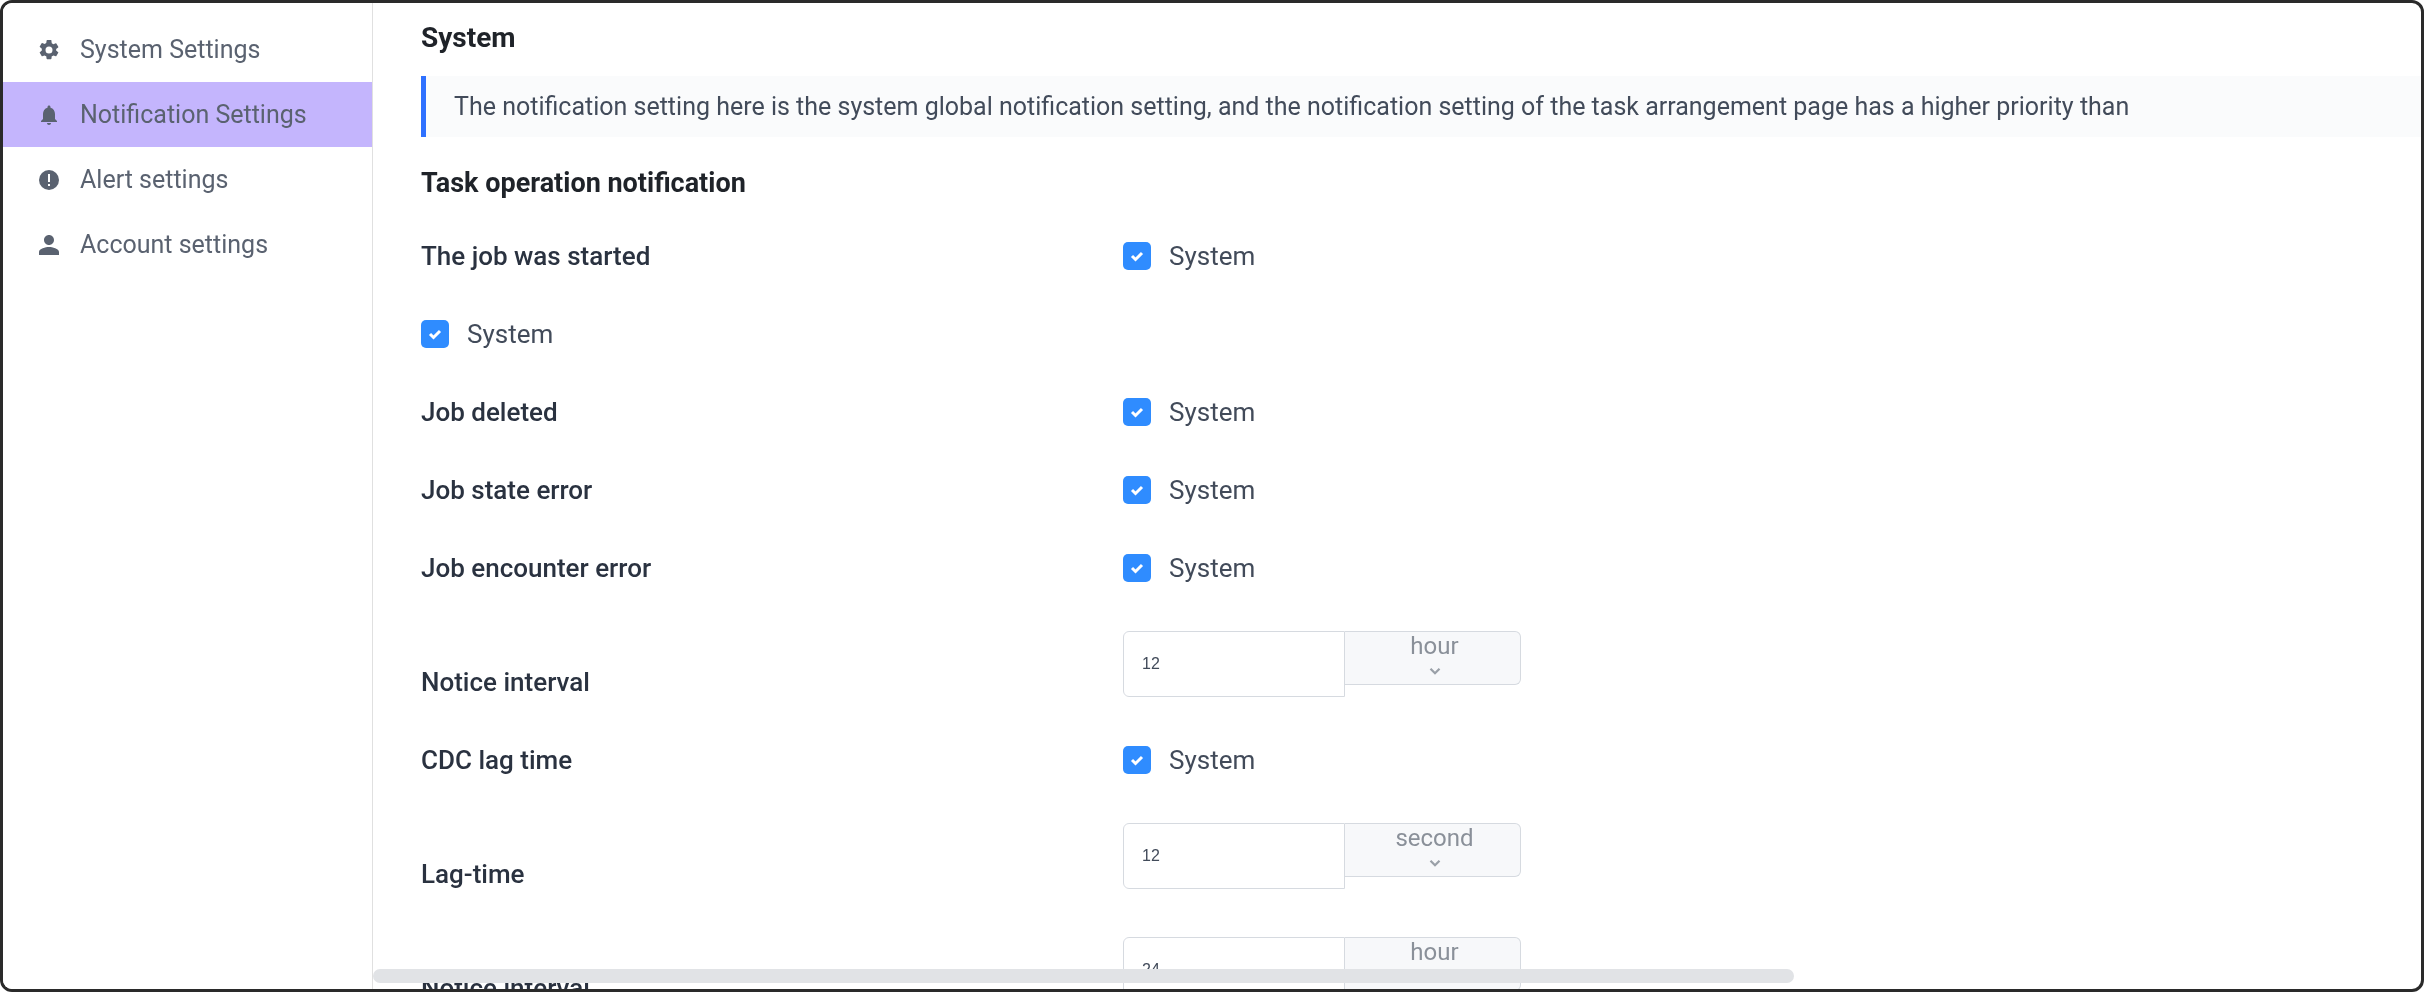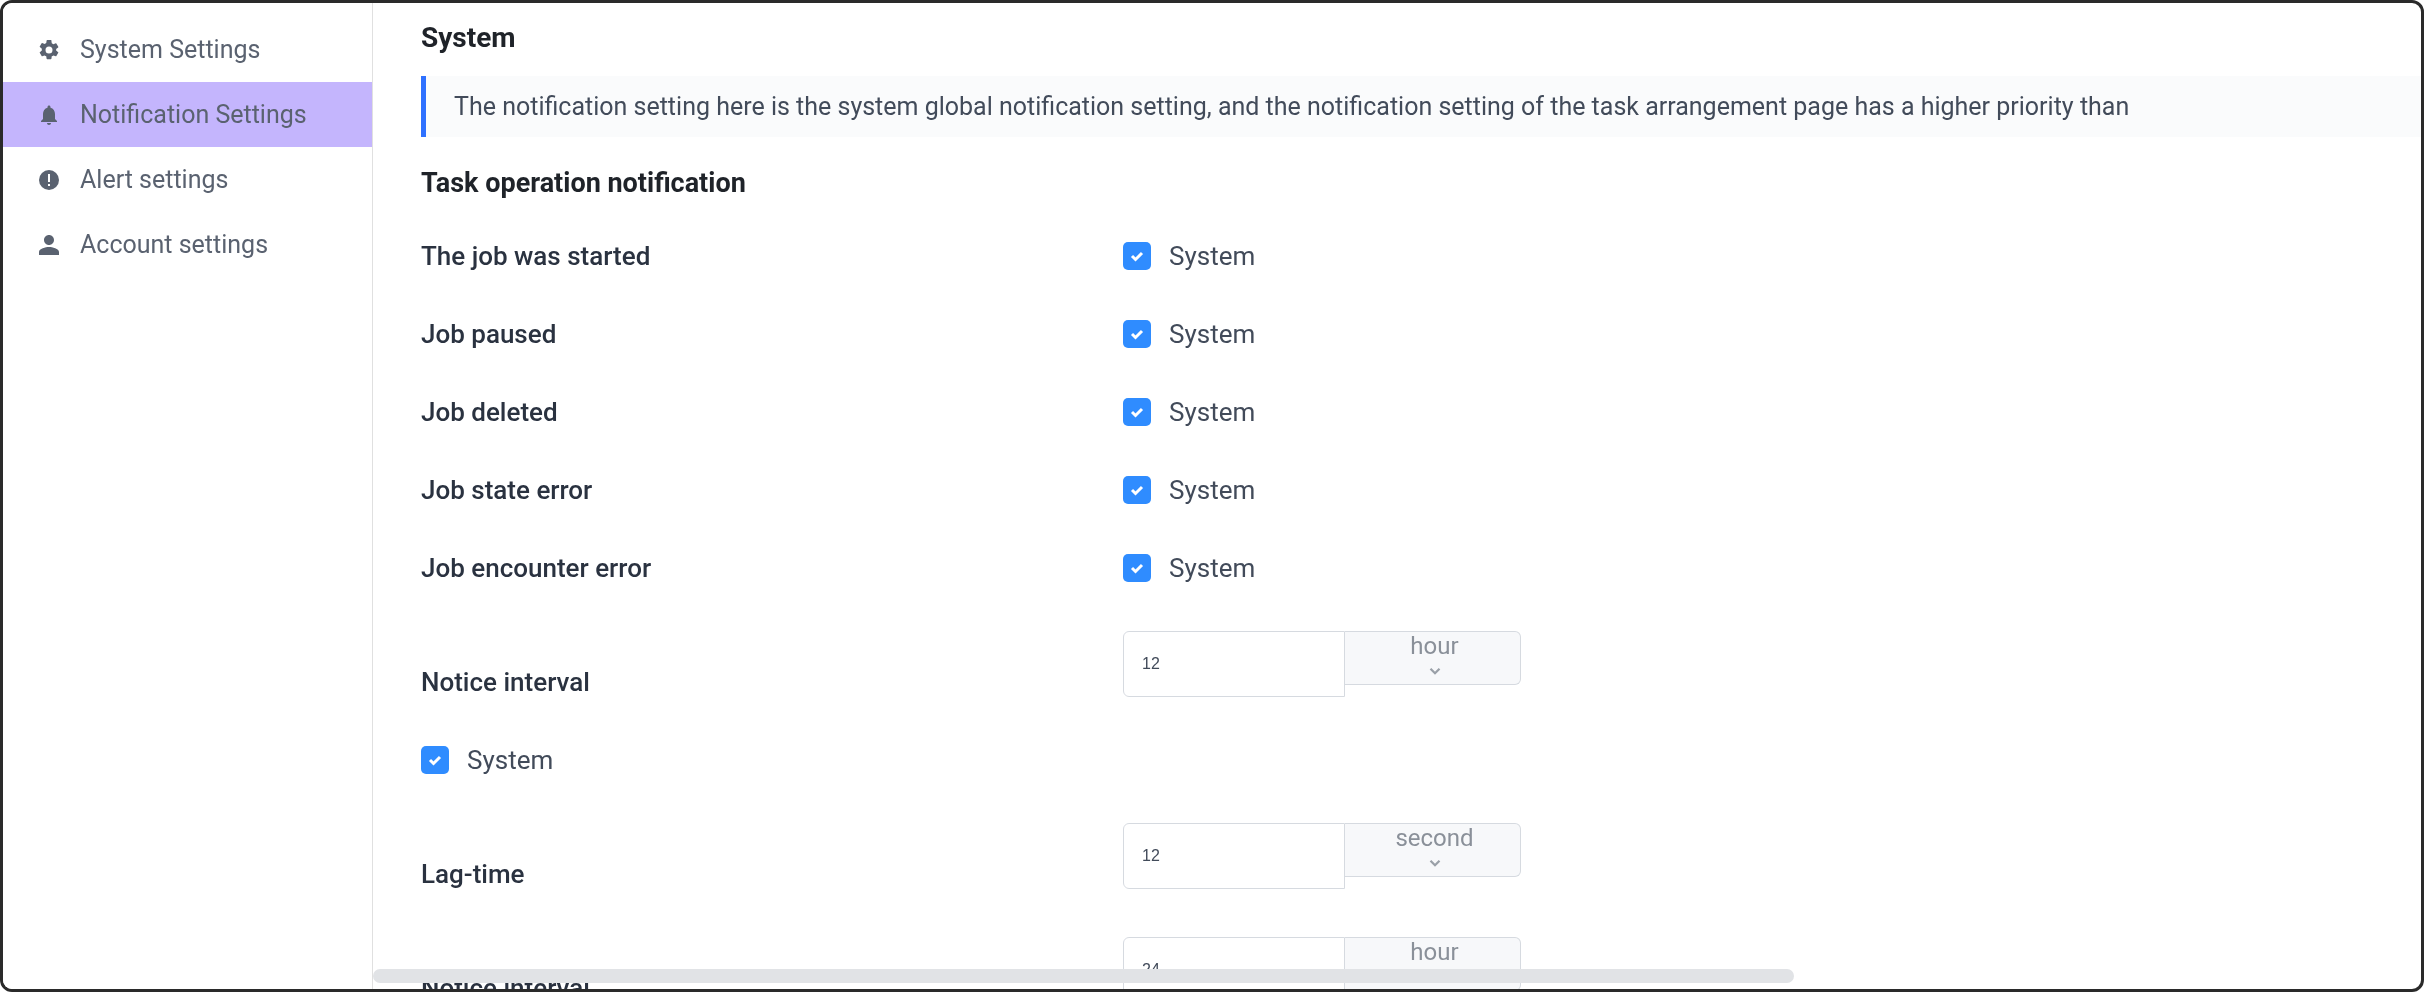--- a/index.html
+++ b/index.html
@@ -220,21 +220,20 @@
       <span class="checkbox">
         <svg viewBox="0 0 16 16" width="16" height="16">
             <polyline points="3,8 6.5,11.5 13,5"></polyline>
           </svg>
       </span>
       <span class="checkbox-label">System</span>
     </div>
   </div>
 
   <div class="form-row">
-    <div class="form-label">Job paused</div>
     <div class="form-control">
       <span class="checkbox">
         <svg viewBox="0 0 16 16" width="16" height="16">
             <polyline points="3,8 6.5,11.5 13,5"></polyline>
           </svg>
       </span>
       <span class="checkbox-label">System</span>
     </div>
   </div>
 
@@ -285,20 +284,21 @@
             <svg viewBox="0 0 16 16" width="18" height="18">
                 <polyline points="4,6 8,10 12,6"></polyline>
               </svg>
           </span>
         </div>
       </div>
     </div>
   </div>
 
   <div class="form-row">
+    <div class="form-label">CDC lag time</div>
     <div class="form-control">
       <span class="checkbox">
         <svg viewBox="0 0 16 16" width="16" height="16">
             <polyline points="3,8 6.5,11.5 13,5"></polyline>
           </svg>
       </span>
       <span class="checkbox-label">System</span>
     </div>
   </div>
 

